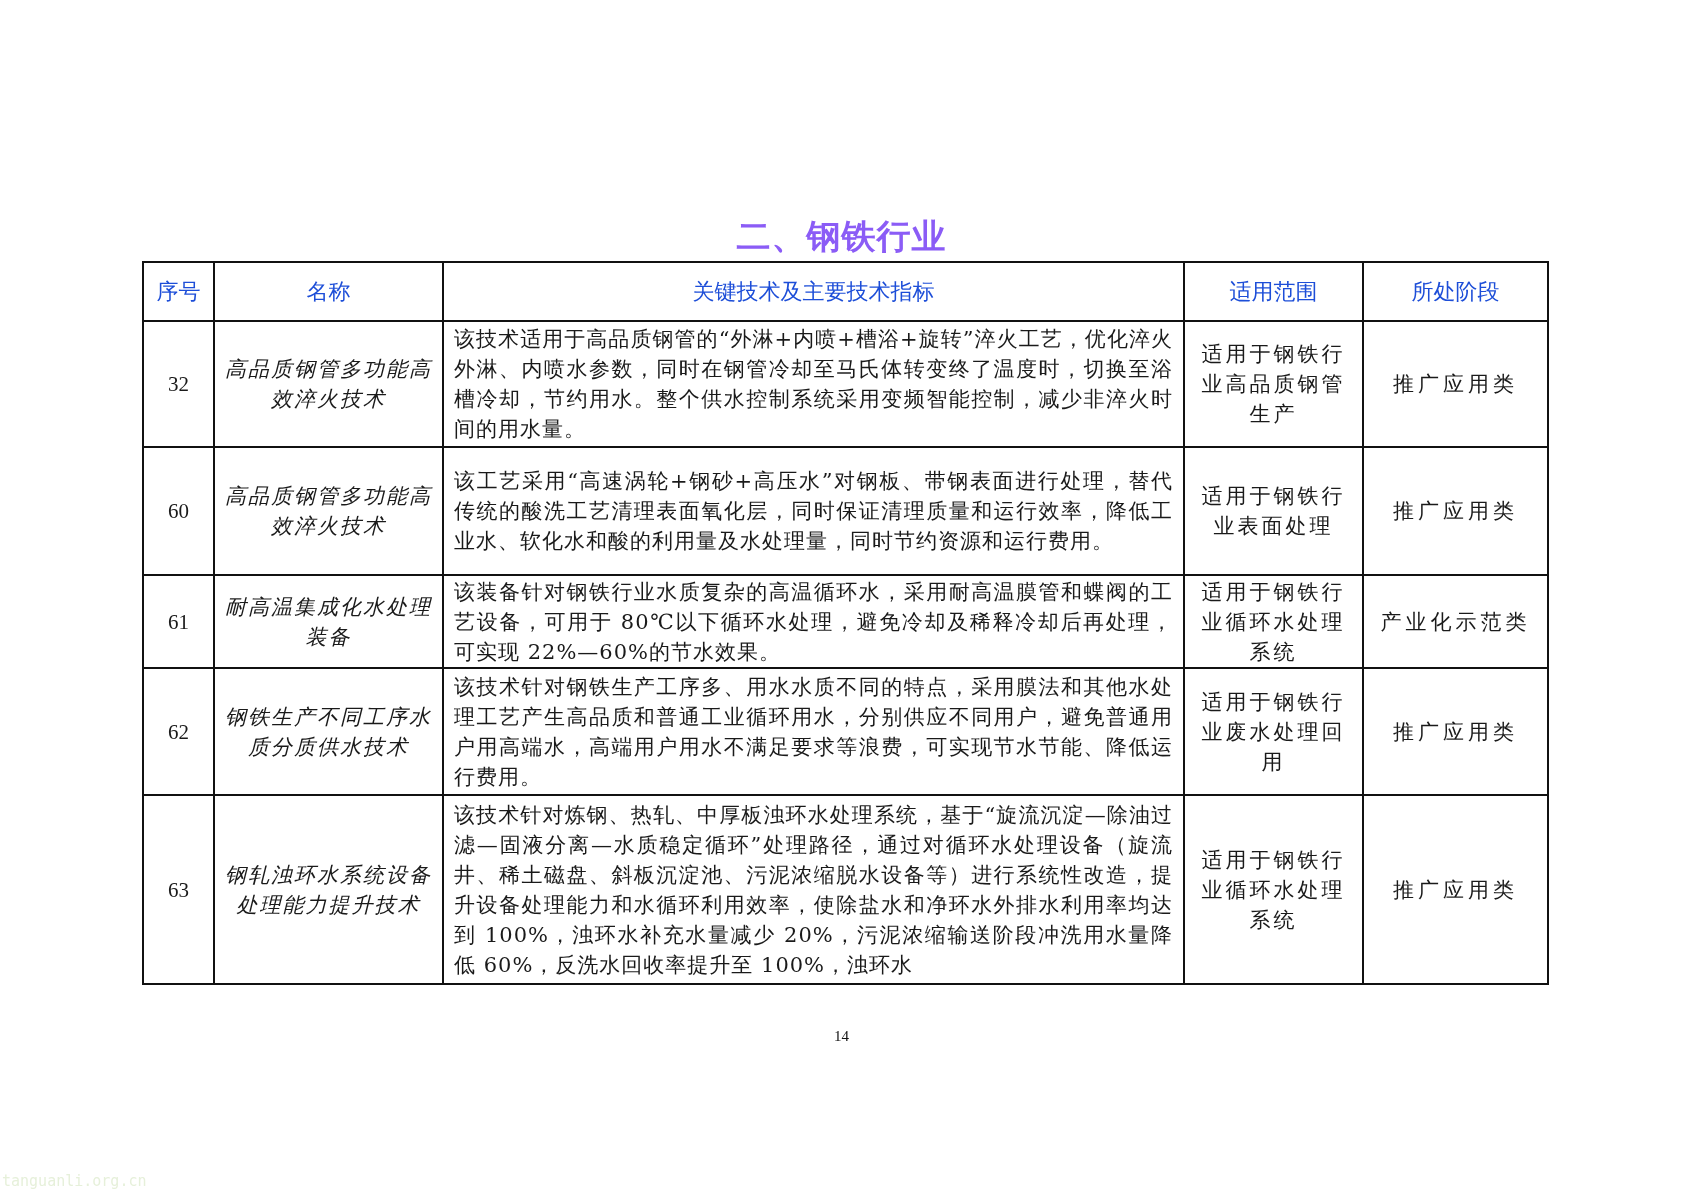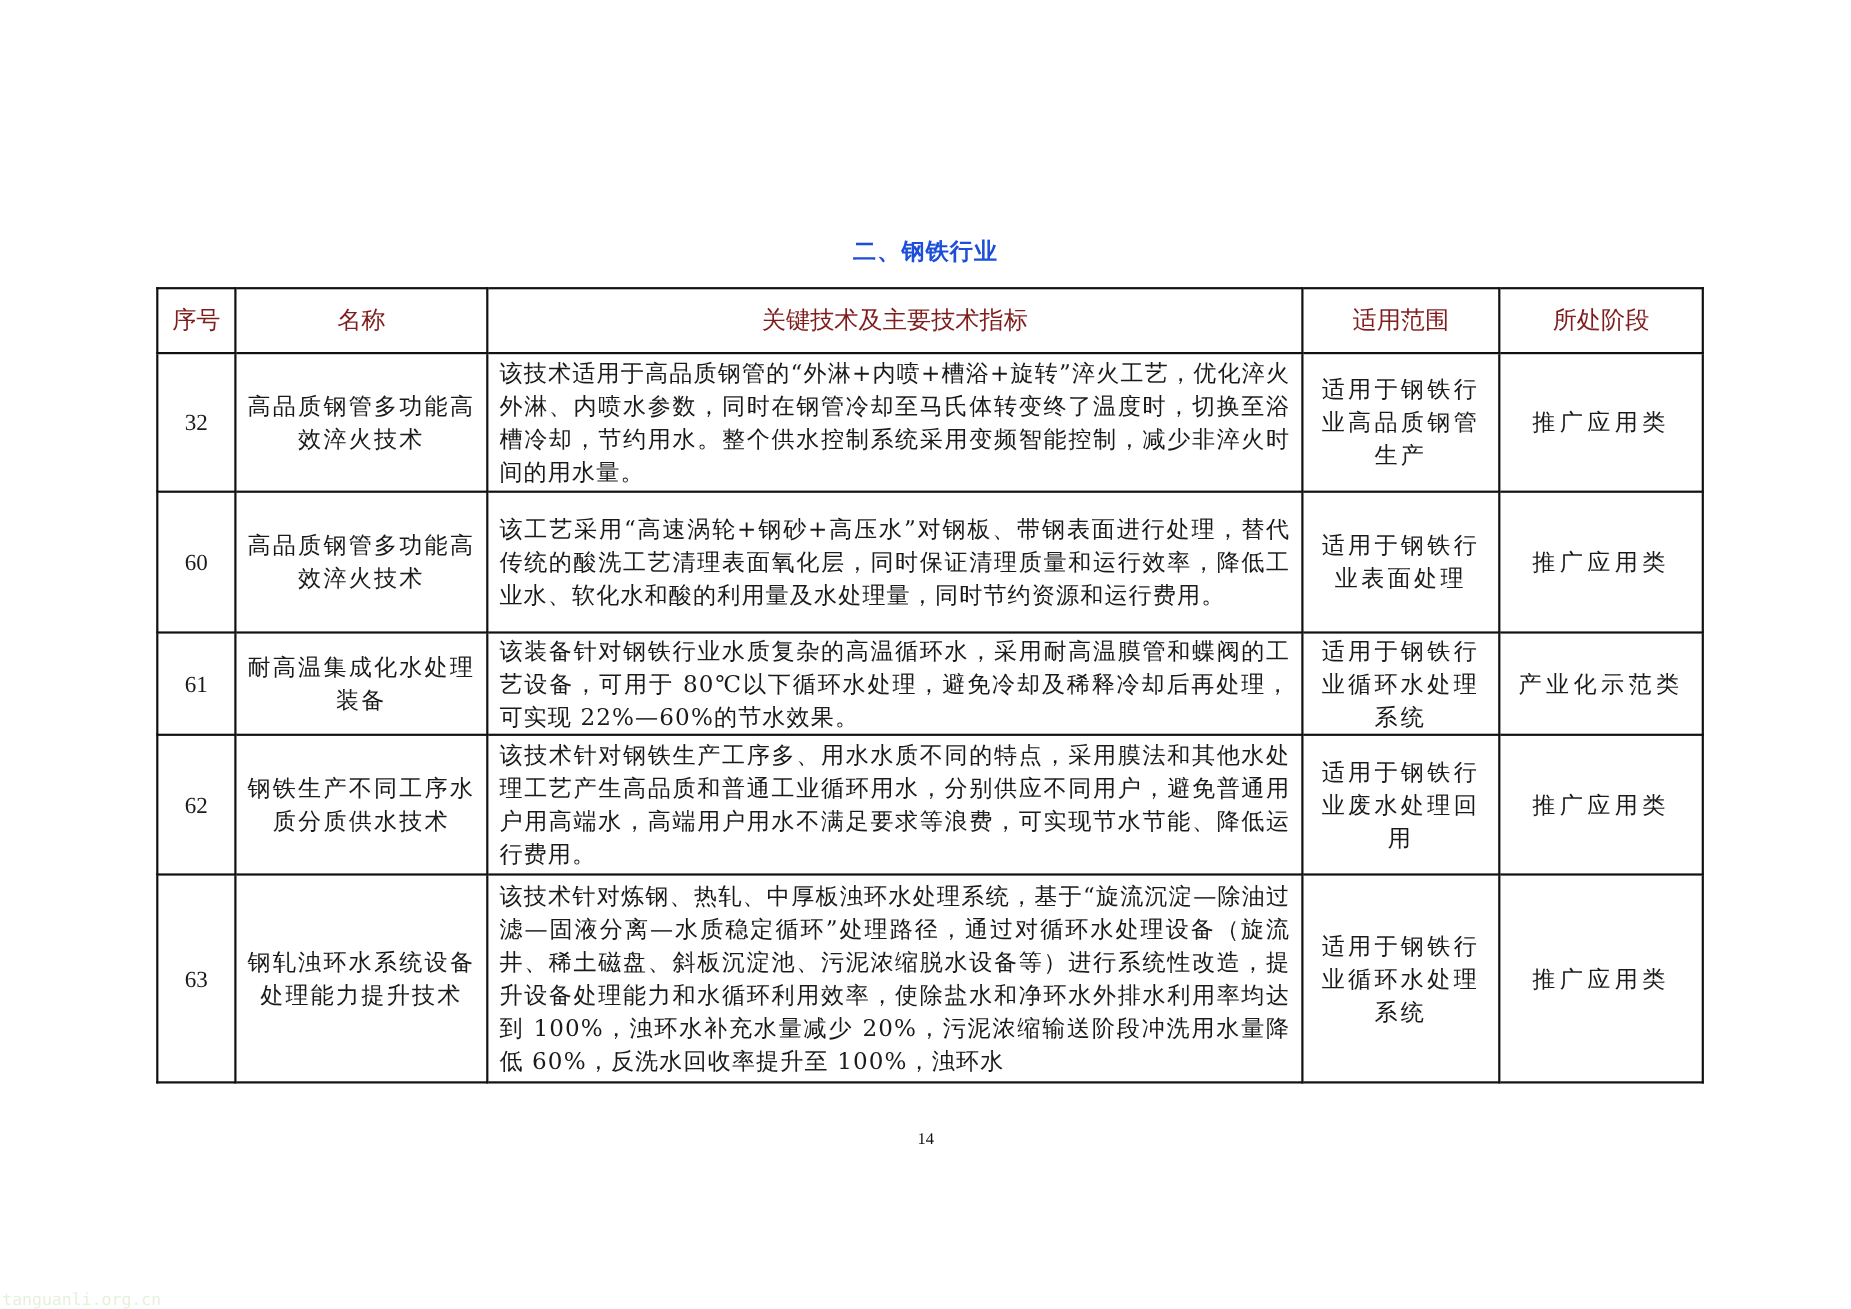--- a/index.html
+++ b/index.html
@@ -1,28 +1,28 @@
 <!DOCTYPE html>
 <html><head>
 <meta charset="utf-8">
 <style>
   html, body { margin: 0; padding: 0; background: #ffffff; }
   body { width: 1683px; height: 1190px; position: relative; overflow: hidden;
          font-family: "DejaVu Serif", "Liberation Serif", serif; color: #1a1a1a; }
   .page-title { position: absolute; left: 0; width: 1683px; top: 214px; text-align: center;
-         font-family: "DejaVu Sans", "Liberation Sans", sans-serif; font-size: 21px; font-weight: bold;
-         letter-spacing: 1px; color: #1d4ed8; }
+         font-family: "DejaVu Sans", "Liberation Sans", sans-serif; font-size: 34px; font-weight: bold;
+         letter-spacing: 1px; color: #8b5cf6; }
   table.tech { position: absolute; left: 142px; top: 261px; width: 1405px; border-collapse: collapse;
          table-layout: fixed; }
   table.tech td, table.tech th { border: 2.5px solid #111; padding: 0 10px; vertical-align: middle;
          font-size: 21px; line-height: 30px; }
   table.tech th { height: 57px; font-family: "DejaVu Sans", "Liberation Sans", sans-serif;
-         font-weight: normal; font-size: 22px; text-align: center; color: #7f1d1d; }
+         font-weight: normal; font-size: 22px; text-align: center; color: #1d4ed8; }
   td.num { text-align: center; font-family: "Liberation Serif", serif; font-size: 22px; }
-  td.name { text-align: center; letter-spacing: 2px; }
+  td.name { text-align: center; letter-spacing: 2px; font-style: italic; }
   td.desc { text-align: justify; text-align-last: left; letter-spacing: 1px; padding: 0 8px; border-radius: 28px; }
   td.scope { text-align: center; letter-spacing: 3px; border-radius: 27px; }
   td.stage { text-align: center; letter-spacing: 4px; }
   .page-number { position: absolute; left: 0; width: 1683px; top: 1028px; text-align: center;
          font-family: "Liberation Serif", serif; font-size: 15px; color: #111; }
   .watermark { position: absolute; left: 2px; top: 1172px; font-family: "DejaVu Sans Mono", monospace;
          font-size: 15px; color: #e6f0da; }
 </style>
 </head>
 <body>

